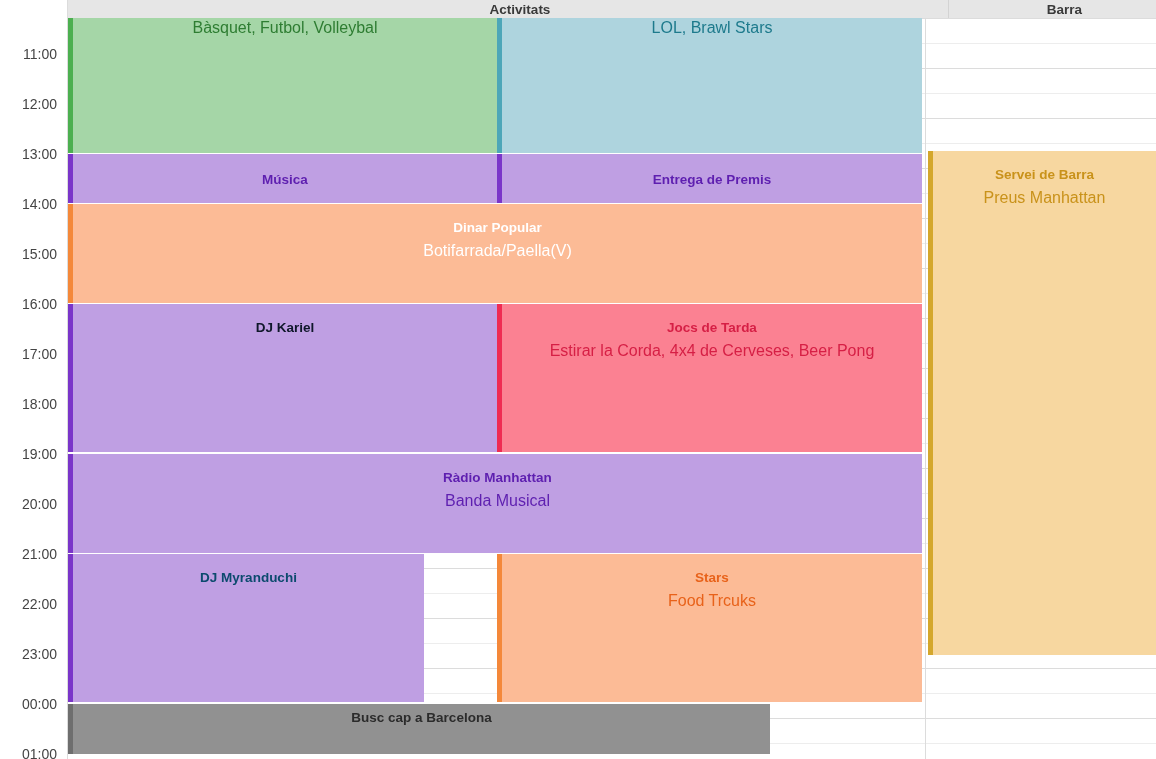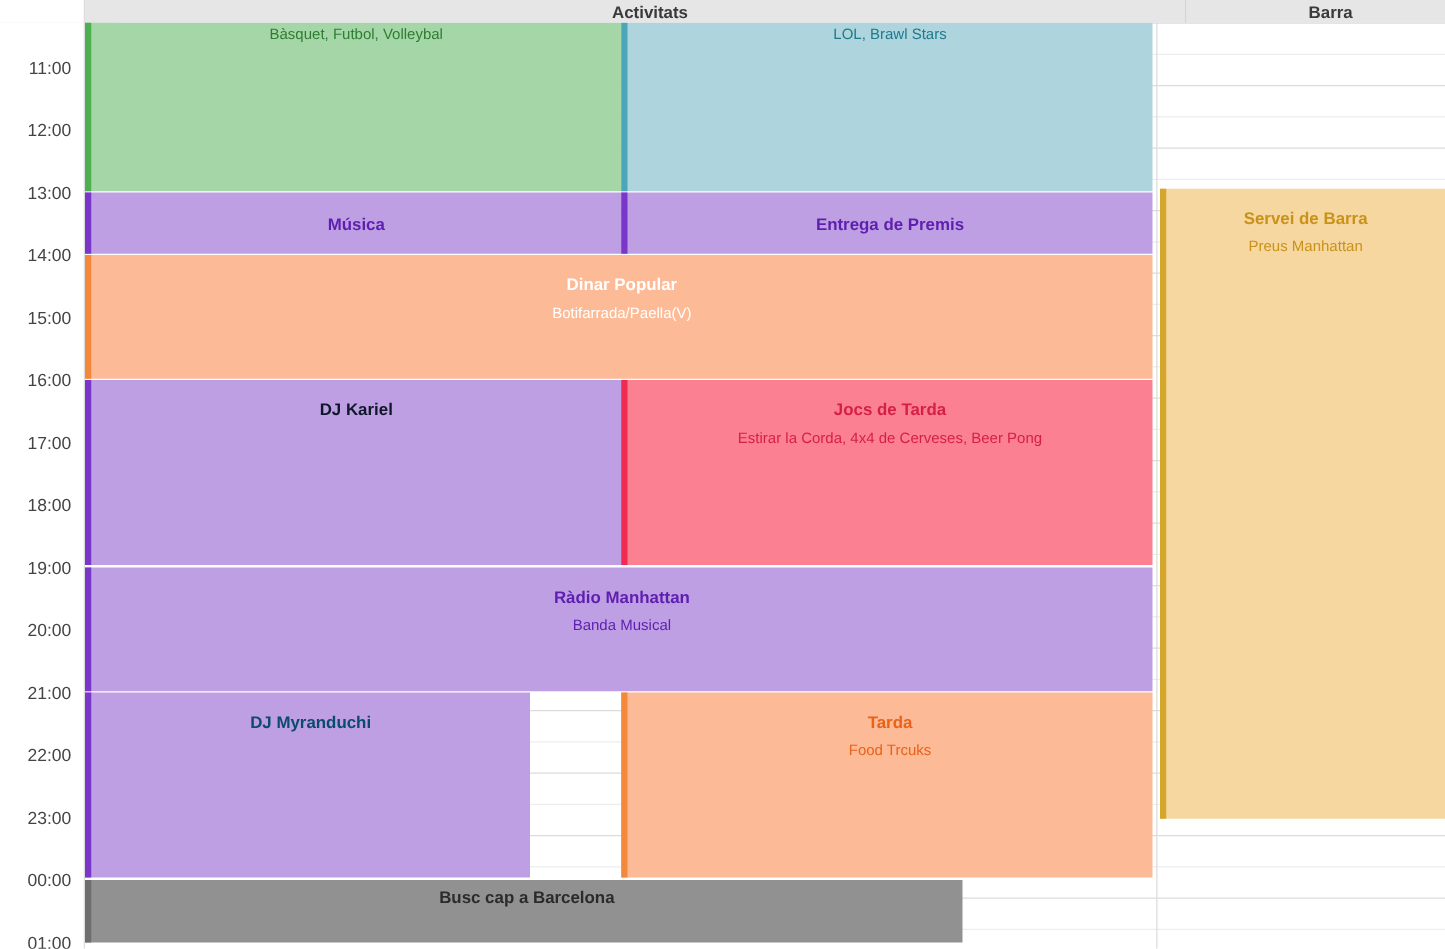--- a/index.html
+++ b/index.html
@@ -103,21 +103,21 @@
     border-left-style: solid;
     border-left-width: 5px;
   }
   .event .ev-title {
     font-size: 13.5px;
     font-weight: bold;
     line-height: 16px;
     white-space: nowrap;
   }
   .event .ev-sub {
-    font-size: 12px;
+    font-size: 16px;
     line-height: 15px;
     margin-top: 7px;
     white-space: nowrap;
   }
   .event.clipped-top { padding-top: 2px; }
 </style>
 </head>
 <body>
 
 <div id="calendar">
@@ -211,21 +211,21 @@
 
     <div class="event" id="ev-dj-myranduchi" style="left:68px; top:554px; width:356px; height:148px;
                 background:#bf9fe3; border-left-color:#7a35c9; color:#0c4a6e;
                 padding-top:16px;">
       <div class="ev-title">DJ Myranduchi</div>
     </div>
 
     <div class="event" id="ev-sopar" style="left:497px; top:554px; width:425px; height:148px;
                 background:#fcbb96; border-left-color:#f4883a; color:#e8621a;
                 padding-top:16px;">
-      <div class="ev-title">Tarda</div>
+      <div class="ev-title">Stars</div>
       <div class="ev-sub">Food Trcuks</div>
     </div>
 
     <div class="event" id="ev-busc-cap-a-barcelona" style="left:68px; top:704px; width:702px; height:50px;
                 background:#919191; border-left-color:#6e6e6e; color:#2b2b2b;
                 display:flex; align-items:flex-start; justify-content:center;">
       <div class="ev-title">Busc cap a Barcelona</div>
     </div>
 
     <div class="event" id="ev-servei-de-barra" style="left:928px; top:151px; width:228px; height:504px;

